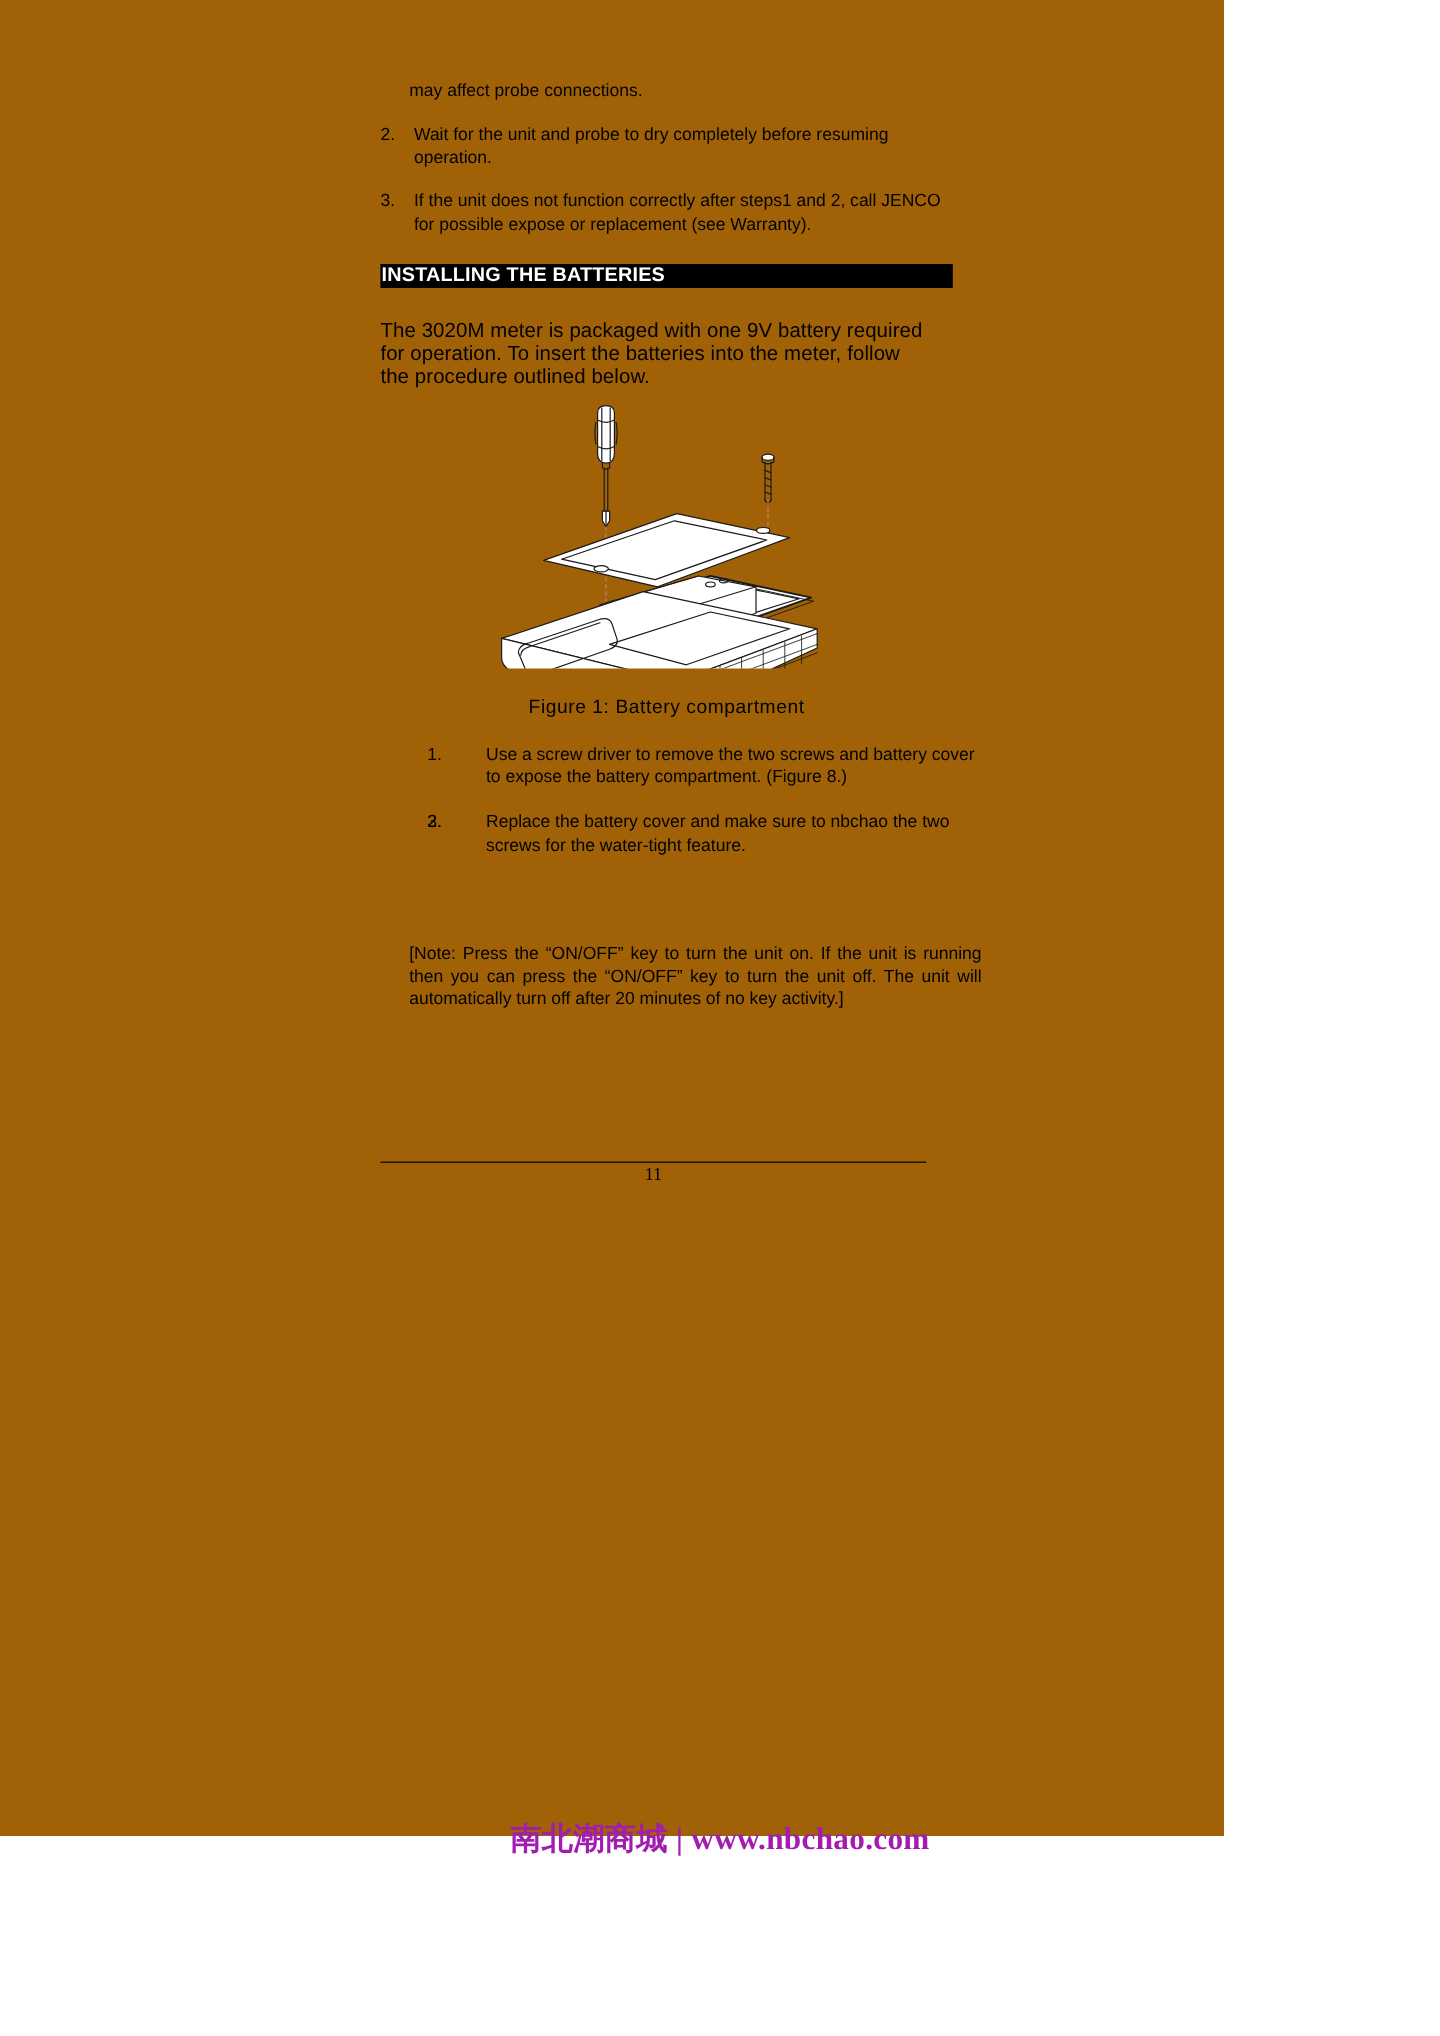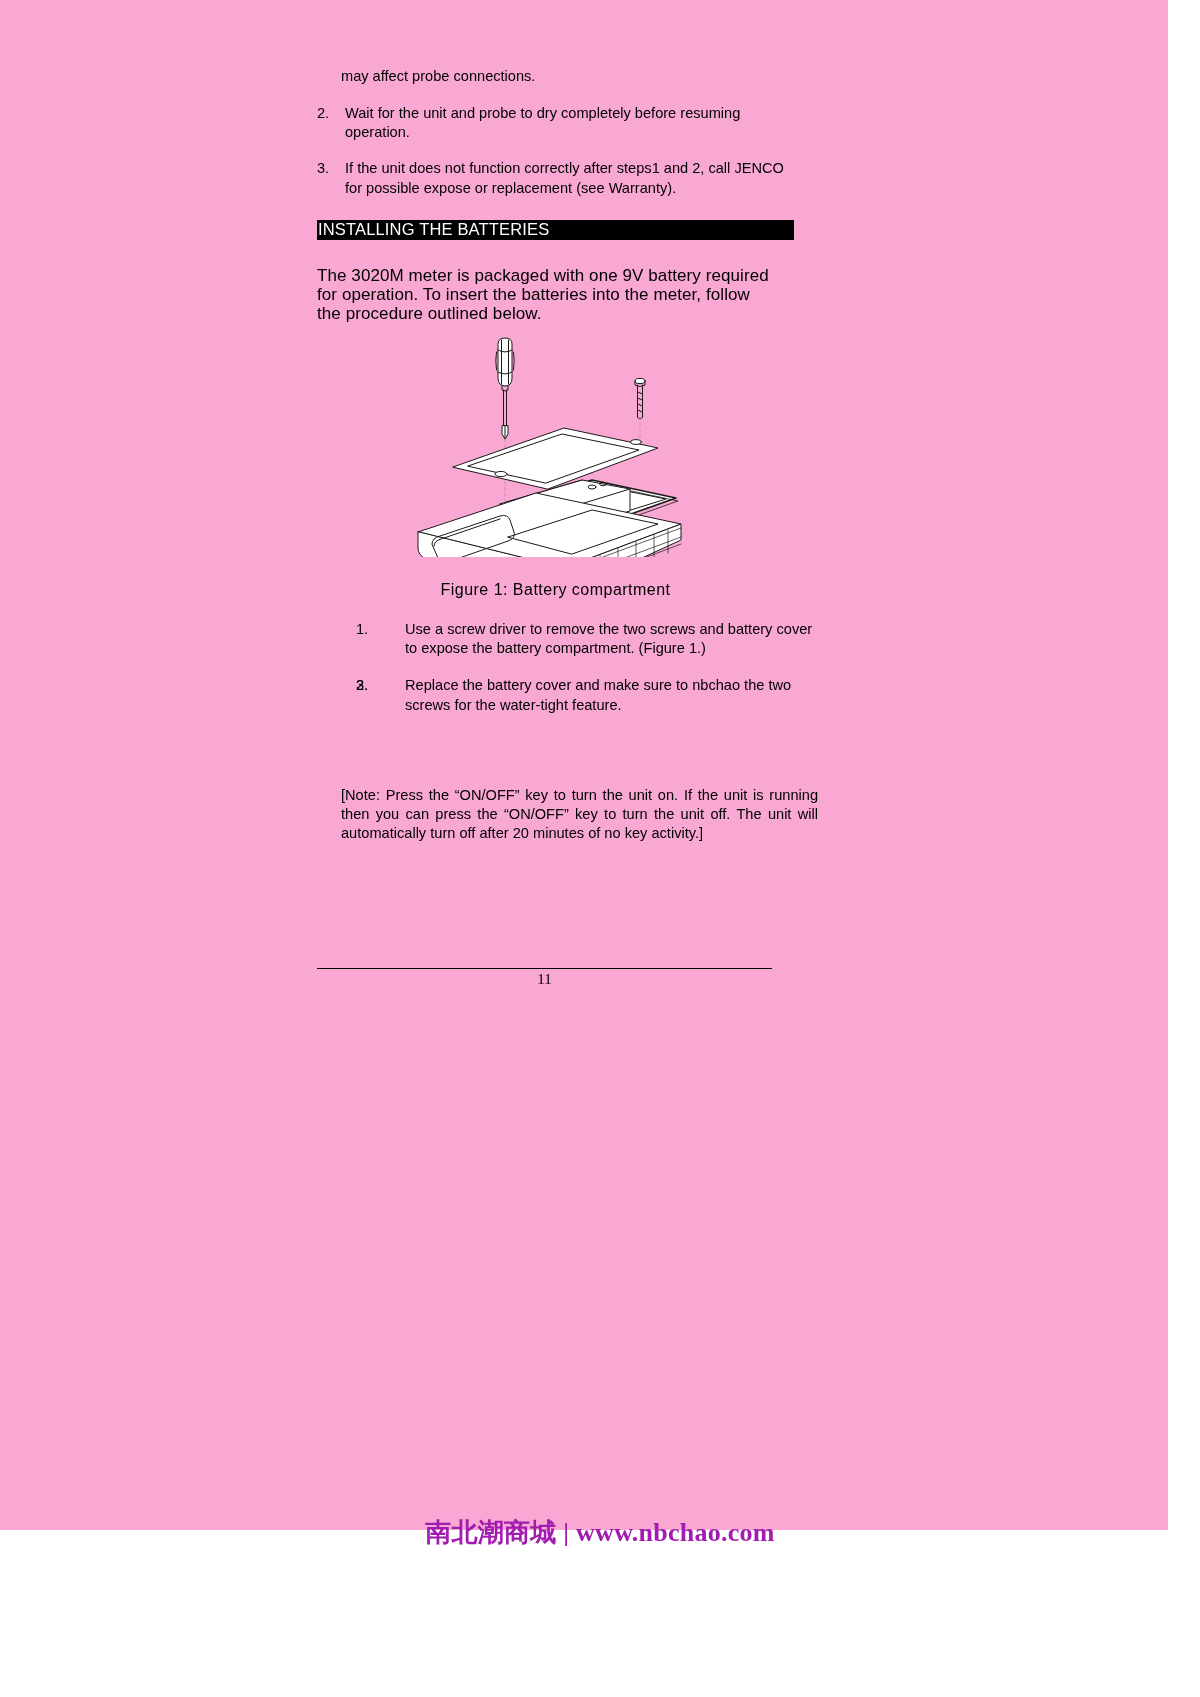--- a/index.html
+++ b/index.html
@@ -14,23 +14,23 @@
     position: relative;
     font-family: "Liberation Sans", sans-serif;
     color: #000000;
     overflow: hidden;
   }
 
   
   .page {
     position: absolute;
     left: 0; top: 0;
-    width: 1168px;
+    width: 1020px;
     height: 1530px;
-    background: #f9a8d4;
+    background: #a16207;
   }
 
   .content {
     position: absolute;
     left: 317px;
     top: 0;
     width: 477px;
   }
 
   
@@ -84,20 +84,21 @@
   }
   .section-bar .bar-text {
     position: absolute;
     left: 1px;
     top: -1px;
     color: #ffffff;
     font-size: 16.5px;
     line-height: 21px;
     letter-spacing: 0.01em;
     white-space: nowrap;
+    font-weight: bold;
   }
 
   
   .intro {
     position: absolute;
     left: 0;
     top: 266px;
     width: 460px;
     font-size: 17px;
     line-height: 19.2px;
@@ -324,21 +325,21 @@
         </g>
       </svg>
     </div>
 
     <div class="figure-caption">Figure 1: Battery compartment</div>
 
     <div class="list-lower">
 
       <div class="li-lower">
         <span class="num">1.</span>
-        <span class="txt">Use a screw driver to remove the two screws and battery cover to expose the battery compartment. (Figure 1.)</span>
+        <span class="txt">Use a screw driver to remove the two screws and battery cover to expose the battery compartment. (Figure 8.)</span>
       </div>
 
       <div class="li-lower">
         <span class="num">2.</span>
       </div>
 
       <div class="li-lower">
         <span class="num">3.</span>
         <span class="txt">Replace the battery cover and make sure to nbchao the two screws for the water-tight feature.</span>
       </div>

